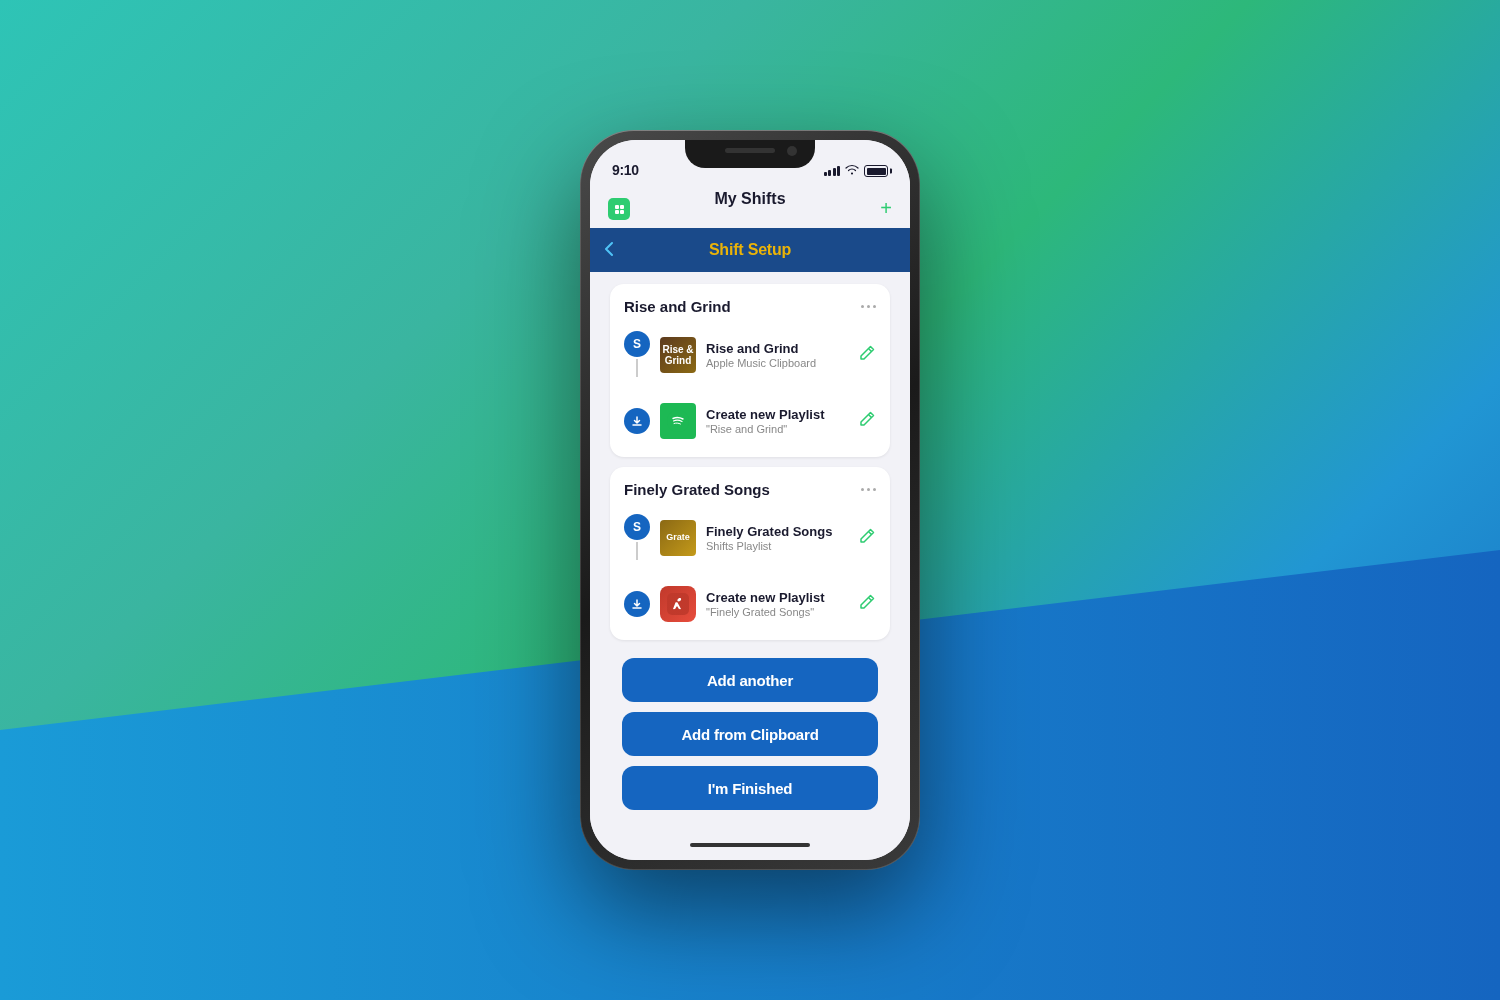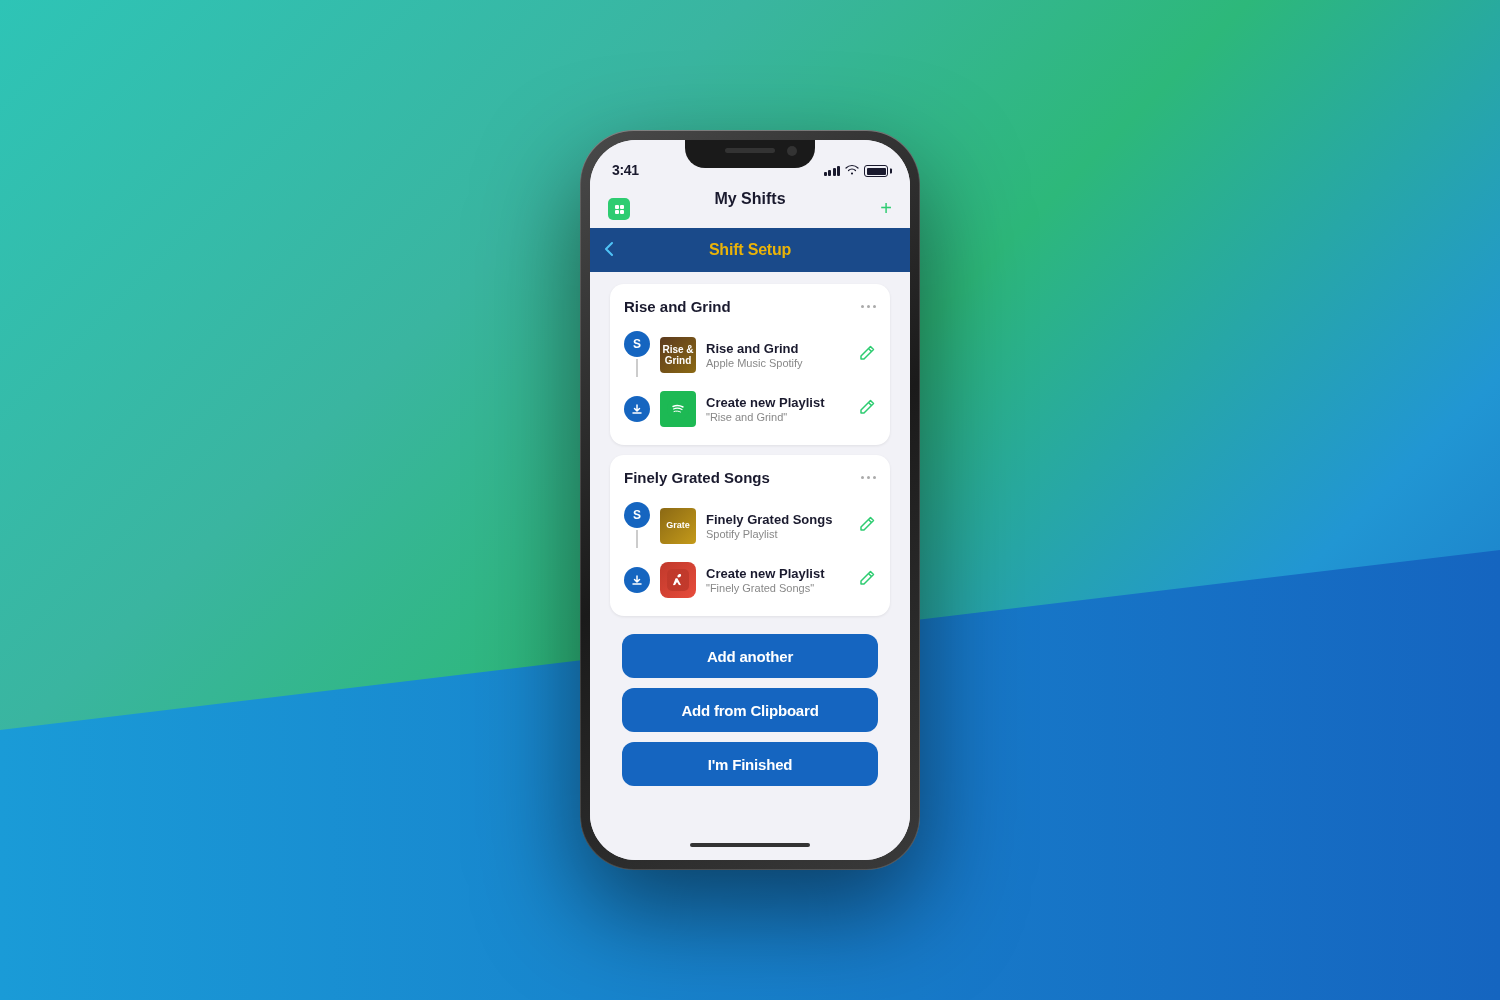--- a/index.html
+++ b/index.html
@@ -295,21 +295,21 @@
     
     .shift-item {
       display: flex;
       align-items: center;
       gap: 10px;
       padding: 4px 0;
       position: relative;
     }
 
     .shift-item + .shift-item {
-      margin-top: 4px;
+      margin-top: 16px;
     }
 
     .step-indicator {
       display: flex;
       flex-direction: column;
       align-items: center;
       width: 26px;
       flex-shrink: 0;
     }
 
@@ -454,21 +454,21 @@
 <div class="phone-wrapper">
   <div class="phone-shell">
     <div class="phone-screen">
 
       <div class="notch">
         <div class="notch-speaker"></div>
         <div class="notch-camera"></div>
       </div>
 
       <div class="status-bar">
-        <span class="status-time">3:41</span>
+        <span class="status-time">9:10</span>
         <div class="status-icons">
           <div class="signal-bars">
             <div class="signal-bar" style="height:4px"></div>
             <div class="signal-bar" style="height:6px"></div>
             <div class="signal-bar" style="height:8px"></div>
             <div class="signal-bar" style="height:10px"></div>
           </div>
           <span class="wifi-icon">
             <svg width="14" height="11" viewBox="0 0 14 11" fill="none">
               <path d="M7 8.5C7.55 8.5 8 8.95 8 9.5C8 10.05 7.55 10.5 7 10.5C6.45 10.5 6 10.05 6 9.5C6 8.95 6.45 8.5 7 8.5Z" fill="#1a1a2e"></path>
@@ -523,21 +523,21 @@
             <div class="shift-item">
               <div class="step-indicator">
                 <div class="step-circle spotify-blue">S</div>
                 <div class="step-line"></div>
               </div>
               <div class="app-icon">
                 <div class="rise-grind-icon">Rise &amp; Grind</div>
               </div>
               <div class="item-info">
                 <div class="item-title">Rise and Grind</div>
-                <div class="item-subtitle">Apple Music Spotify</div>
+                <div class="item-subtitle">Apple Music Clipboard</div>
               </div>
               <span class="edit-icon">
                 <svg width="18" height="18" viewBox="0 0 18 18" fill="none">
                   <path d="M12.5 2.5L15.5 5.5L6 15H3V12L12.5 2.5Z" stroke="#2ecc71" stroke-width="1.5" stroke-linejoin="round"></path>
                   <path d="M10.5 4.5L13.5 7.5" stroke="#2ecc71" stroke-width="1.5"></path>
                 </svg>
               </span>
             </div>
 
             <div class="shift-item">
@@ -583,21 +583,21 @@
             <div class="shift-item">
               <div class="step-indicator">
                 <div class="step-circle spotify-blue">S</div>
                 <div class="step-line"></div>
               </div>
               <div class="app-icon">
                 <div class="finely-grated-icon">Grate</div>
               </div>
               <div class="item-info">
                 <div class="item-title">Finely Grated Songs</div>
-                <div class="item-subtitle">Spotify Playlist</div>
+                <div class="item-subtitle">Shifts Playlist</div>
               </div>
               <span class="edit-icon">
                 <svg width="18" height="18" viewBox="0 0 18 18" fill="none">
                   <path d="M12.5 2.5L15.5 5.5L6 15H3V12L12.5 2.5Z" stroke="#2ecc71" stroke-width="1.5" stroke-linejoin="round"></path>
                   <path d="M10.5 4.5L13.5 7.5" stroke="#2ecc71" stroke-width="1.5"></path>
                 </svg>
               </span>
             </div>
 
             <div class="shift-item">

